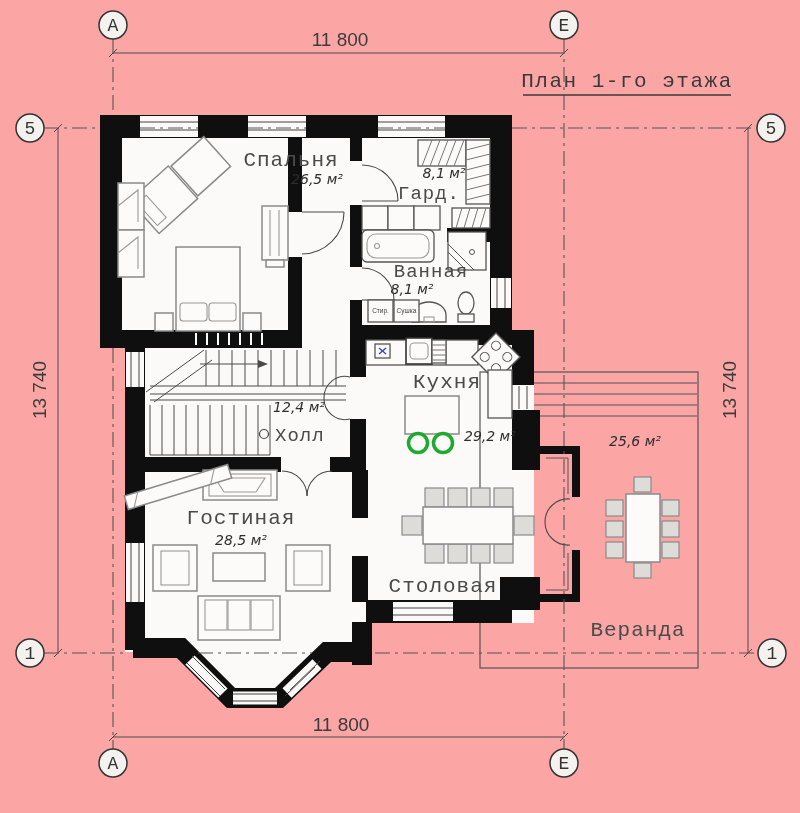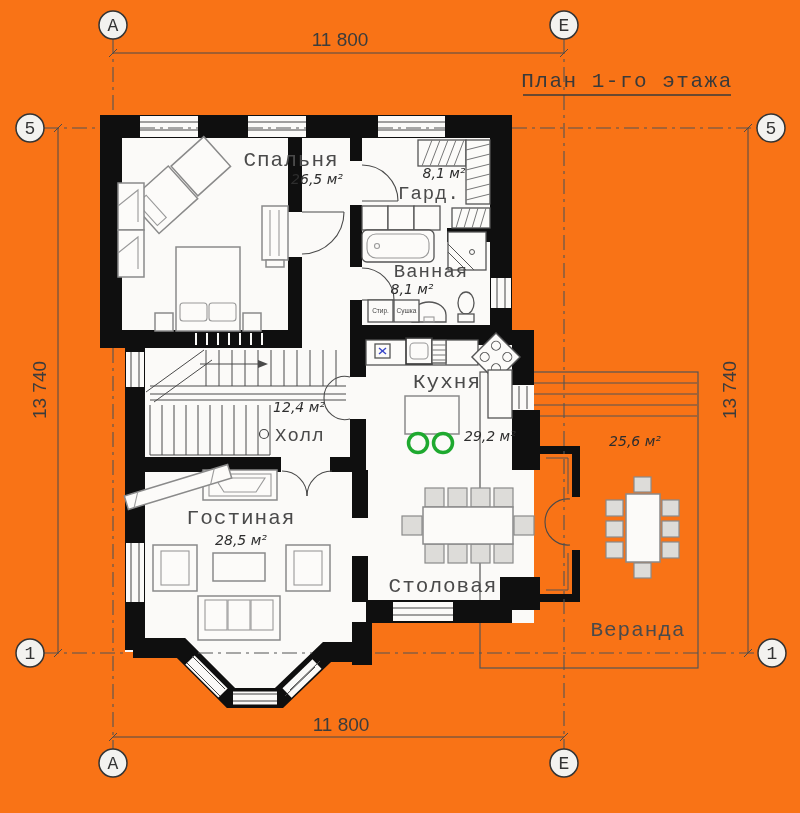--- a/index.html
+++ b/index.html
@@ -1,16 +1,16 @@
 <!DOCTYPE html>
 <html><head>
 <meta charset="utf-8">
 <style>
   html,body{margin:0;padding:0;background:#f3f2ef;}
-  .page{width:800px;height:813px;position:relative;background:#f97316;overflow:hidden;}
+  .page{width:800px;height:813px;position:relative;background:#fca5a5;overflow:hidden;}
   svg{display:block;}
   
   .t-title{font-family:"Liberation Mono","DejaVu Sans Mono",monospace;font-size:21px;fill:#3a3a3a;letter-spacing:1.5px;}
   .t-room{font-family:"Liberation Mono","DejaVu Sans Mono",monospace;fill:#4a4a4a;letter-spacing:1px;}
   .t-room.big{font-size:21px;}
   .t-room.mid{font-size:19px;}
   .t-area{font-family:"DejaVu Sans","Liberation Sans",sans-serif;font-style:italic;font-size:14px;fill:#2e2e2e;}
   .t-dim{font-family:"Liberation Sans","DejaVu Sans",sans-serif;font-size:19px;fill:#3c3c3c;}
   .t-axis{font-family:"Liberation Mono","DejaVu Sans Mono",monospace;font-size:18px;fill:#333;}
   .t-appl{font-family:"Liberation Sans","DejaVu Sans",sans-serif;font-size:6.5px;fill:#444;}

